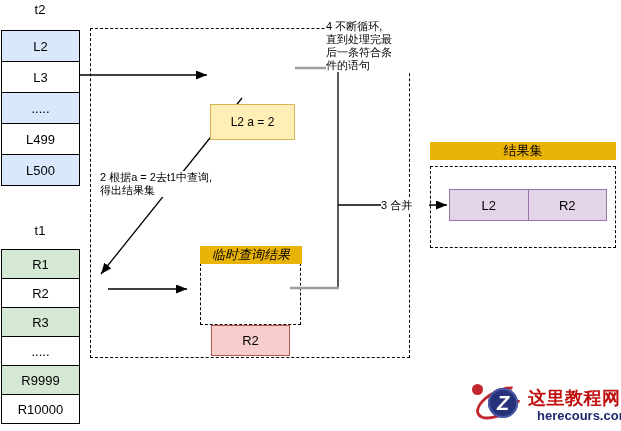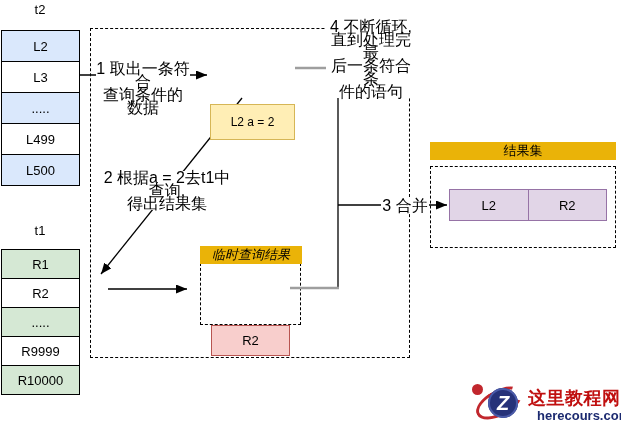--- a/index.html
+++ b/index.html
@@ -19,21 +19,21 @@
   
   .dashed{border:1px dashed #000;background:transparent;}
   
   .node{display:flex;align-items:center;justify-content:center;font-size:12px;margin-top:46px;}
   #match-box{background:#ffeeb5;border:1px solid #d6b656;}
   #temp-box{background:#f8cecc;border:1px solid #b85450;}
   #result-box{background:#e1d5e7;border:1px solid #9673a6;display:flex;}
   #result-box .cell{flex:1 1 50%;display:flex;align-items:center;justify-content:center;font-size:13px;}
   #result-box .cell + .cell{border-left:1px solid #9673a6;}
   
-  .lbl{font-size:16px;line-height:13px;text-align:center;background:#ffffff;
+  .lbl{font-size:11px;line-height:13px;background:#ffffff;
        white-space:pre-line;}
   .sec-title{font-size:13px;text-align:center;background:#eab308;white-space:nowrap;}
   
   svg.overlay{position:absolute;left:0;top:0;z-index:1;}
   .ln{stroke:#000;stroke-width:1.3px;}
   .gray{stroke:#9e9e9e;stroke-width:2.5px;}
   .z2{z-index:2;}
   
   #logo-orbit{left:474px;top:390px;width:50px;height:26px;border:3px solid #c1272d;
               border-right-color:transparent;border-radius:50%;transform:rotate(-28deg);}
@@ -75,27 +75,26 @@
     <div class="row">L3</div>
     <div class="row">.....</div>
     <div class="row">L499</div>
     <div class="row">L500</div>
   </div>
 
   <div class="abs tbl-title z2" style="left:0;top:223px;">t1</div>
   <div class="abs tbl z2" id="t1-table" style="left:1px;top:249px;">
     <div class="row">R1</div>
     <div class="row">R2</div>
+    <div class="row">R3</div>
     <div class="row">.....</div>
     <div class="row">R9999</div>
     <div class="row">R10000</div>
   </div>
 
-  <div class="abs lbl z2" style="left:96px;top:62px;width:94px;">1 取出一条符合
-查询条件的数据</div>
   <div class="abs lbl z2" style="left:100px;top:171px;width:134px;">2 根据a = 2去t1中查询,
 得出结果集</div>
   <div class="abs lbl z2" style="left:381px;top:199px;width:48px;">3 合并</div>
   <div class="abs lbl z2" style="left:326px;top:20px;width:90px;">4 不断循环,
 直到处理完最
 后一条符合条
 件的语句</div>
 
   <div class="abs node z2" id="match-box" style="left:210px;top:58px;width:85px;height:36px;">L2 a = 2</div>
 

